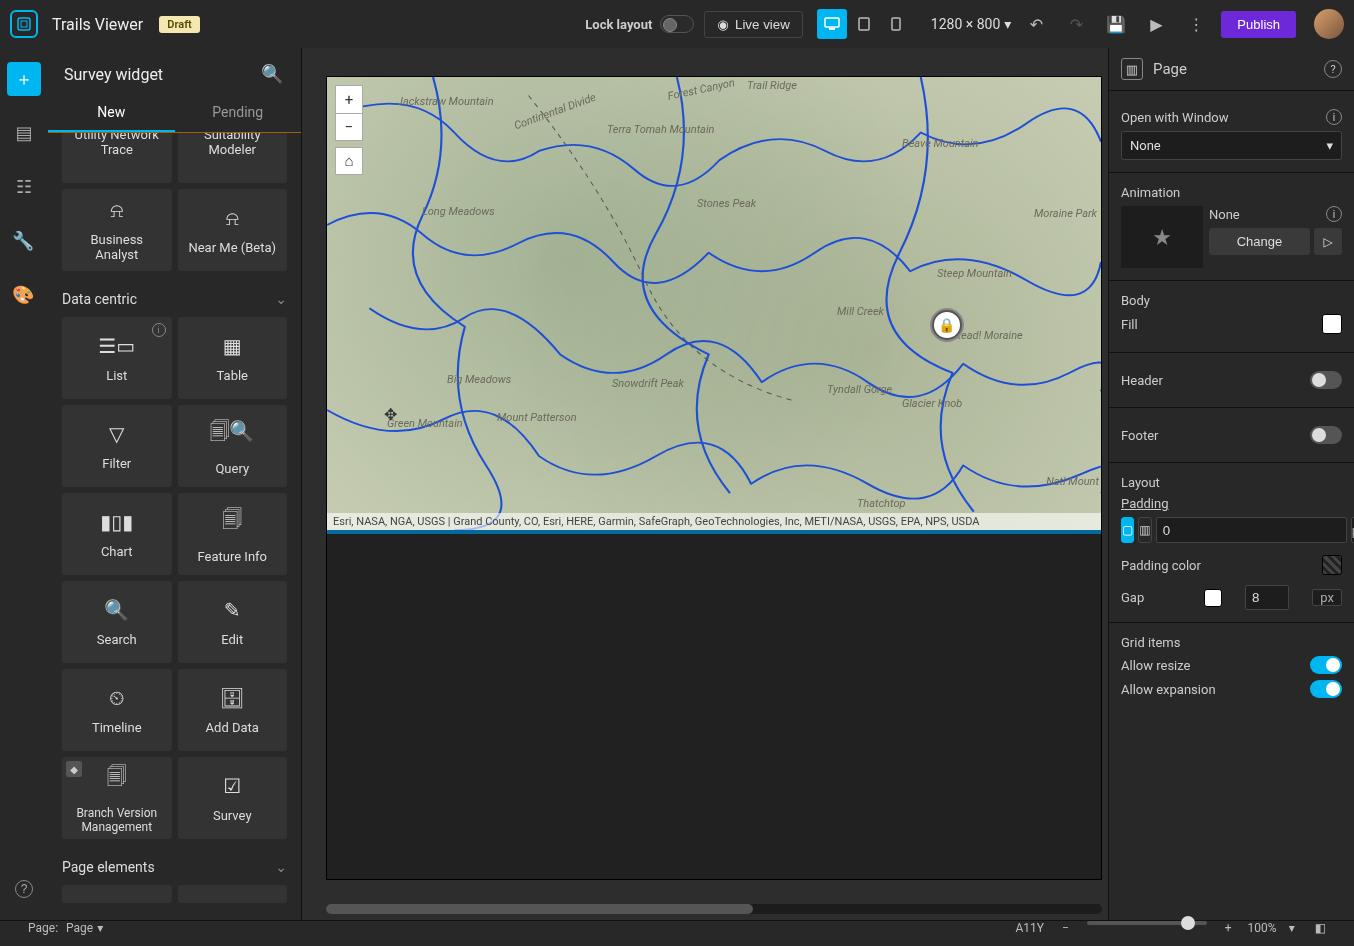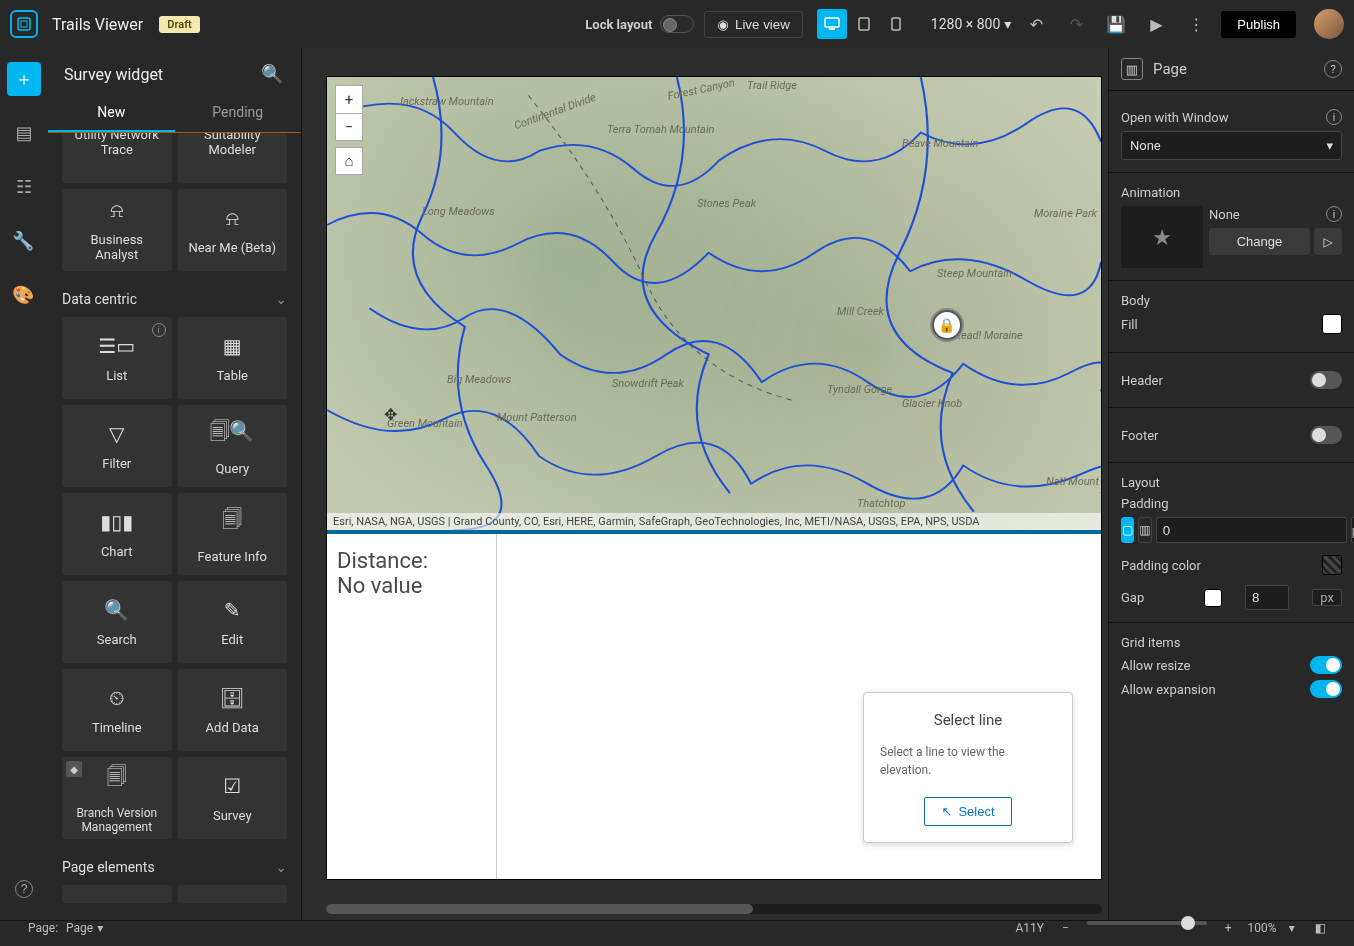--- a/index.html
+++ b/index.html
@@ -55,21 +55,21 @@
     display:flex; align-items:center; justify-content:center; border-radius:3px; cursor:pointer;
   }
   .device-btn.active { background:#00b6f1; color:#fff; }
   .res-select { color:#ddd; font-size:14px; margin-left:10px; display:flex; align-items:center; gap:4px; cursor:pointer;}
   .icon-btn {
     width:30px; height:30px; border:none; background:transparent; color:#bbb;
     display:flex; align-items:center; justify-content:center; border-radius:3px; cursor:pointer;
     font-size:16px;
   }
   .publish-btn {
-    background:#000000; color:#fff; border:none; border-radius:3px;
+    background:#6d28d9; color:#fff; border:none; border-radius:3px;
     padding:6px 16px; font-size:13px; font-weight:500; cursor:pointer;
   }
   .avatar { width:30px;height:30px;border-radius:50%;background:linear-gradient(135deg,#d9a06a,#7a5540); margin-left:8px;}
 
   
   .app-body {
     display: grid;
     grid-template-columns: 48px 254px 1fr 246px;
     height: calc(100% - 48px - 26px);
     background:#2d2d2d;
@@ -511,36 +511,20 @@
                 <span>−</span>
               </div>
           </div>
           <div class="mc-btn">
               <span>⌂</span>
             </div>
         </div>
         <div class="map-attr">Esri, NASA, NGA, USGS | Grand County, CO, Esri, HERE, Garmin, SafeGraph, GeoTechnologies, Inc, METI/NASA, USGS, EPA, NPS, USDA</div>
       </div>
 
-      <div class="lower-area">
-        <div class="dist-box">
-          <div class="dist-title">Distance:</div>
-          <div class="dist-val">No value</div>
-        </div>
-        <div style="flex:1;position:relative;">
-          <div class="select-card">
-            <h3>Select line</h3>
-            <p>Select a line to view the elevation.</p>
-            <button class="select-btn">
-              <span>↖</span>
-              <span>Select</span>
-            </button>
-          </div>
-        </div>
-      </div>
     </div>
     <div class="hscroll">
       <div class="hscroll-thumb"></div>
     </div>
   </div>
 
   <div class="right-panel">
     <div class="rp-head">
       <div class="pg-icon">▥</div>
       <div class="pg-title">Page</div>
@@ -596,21 +580,21 @@
 
     <div class="rp-sec">
       <div class="rp-row">
         <span>Footer</span>
         <div class="switch off"></div>
       </div>
     </div>
 
     <div class="rp-sec">
       <div class="rp-title">Layout</div>
-      <div style="margin-top:4px;">Padding</div>
+      <div style="margin-top:4px;text-decoration:underline;">Padding</div>
       <div class="pad-row">
         <div class="pad-icon active">▢</div>
         <div class="pad-icon">▥</div>
         <input class="pad-input" value="0" style="">
         <div class="pad-unit">px</div>
       </div>
       <div class="rp-row" style="margin-top:12px;">
         <span>Padding color</span>
         <div class="swatch hatched"></div>
       </div>

